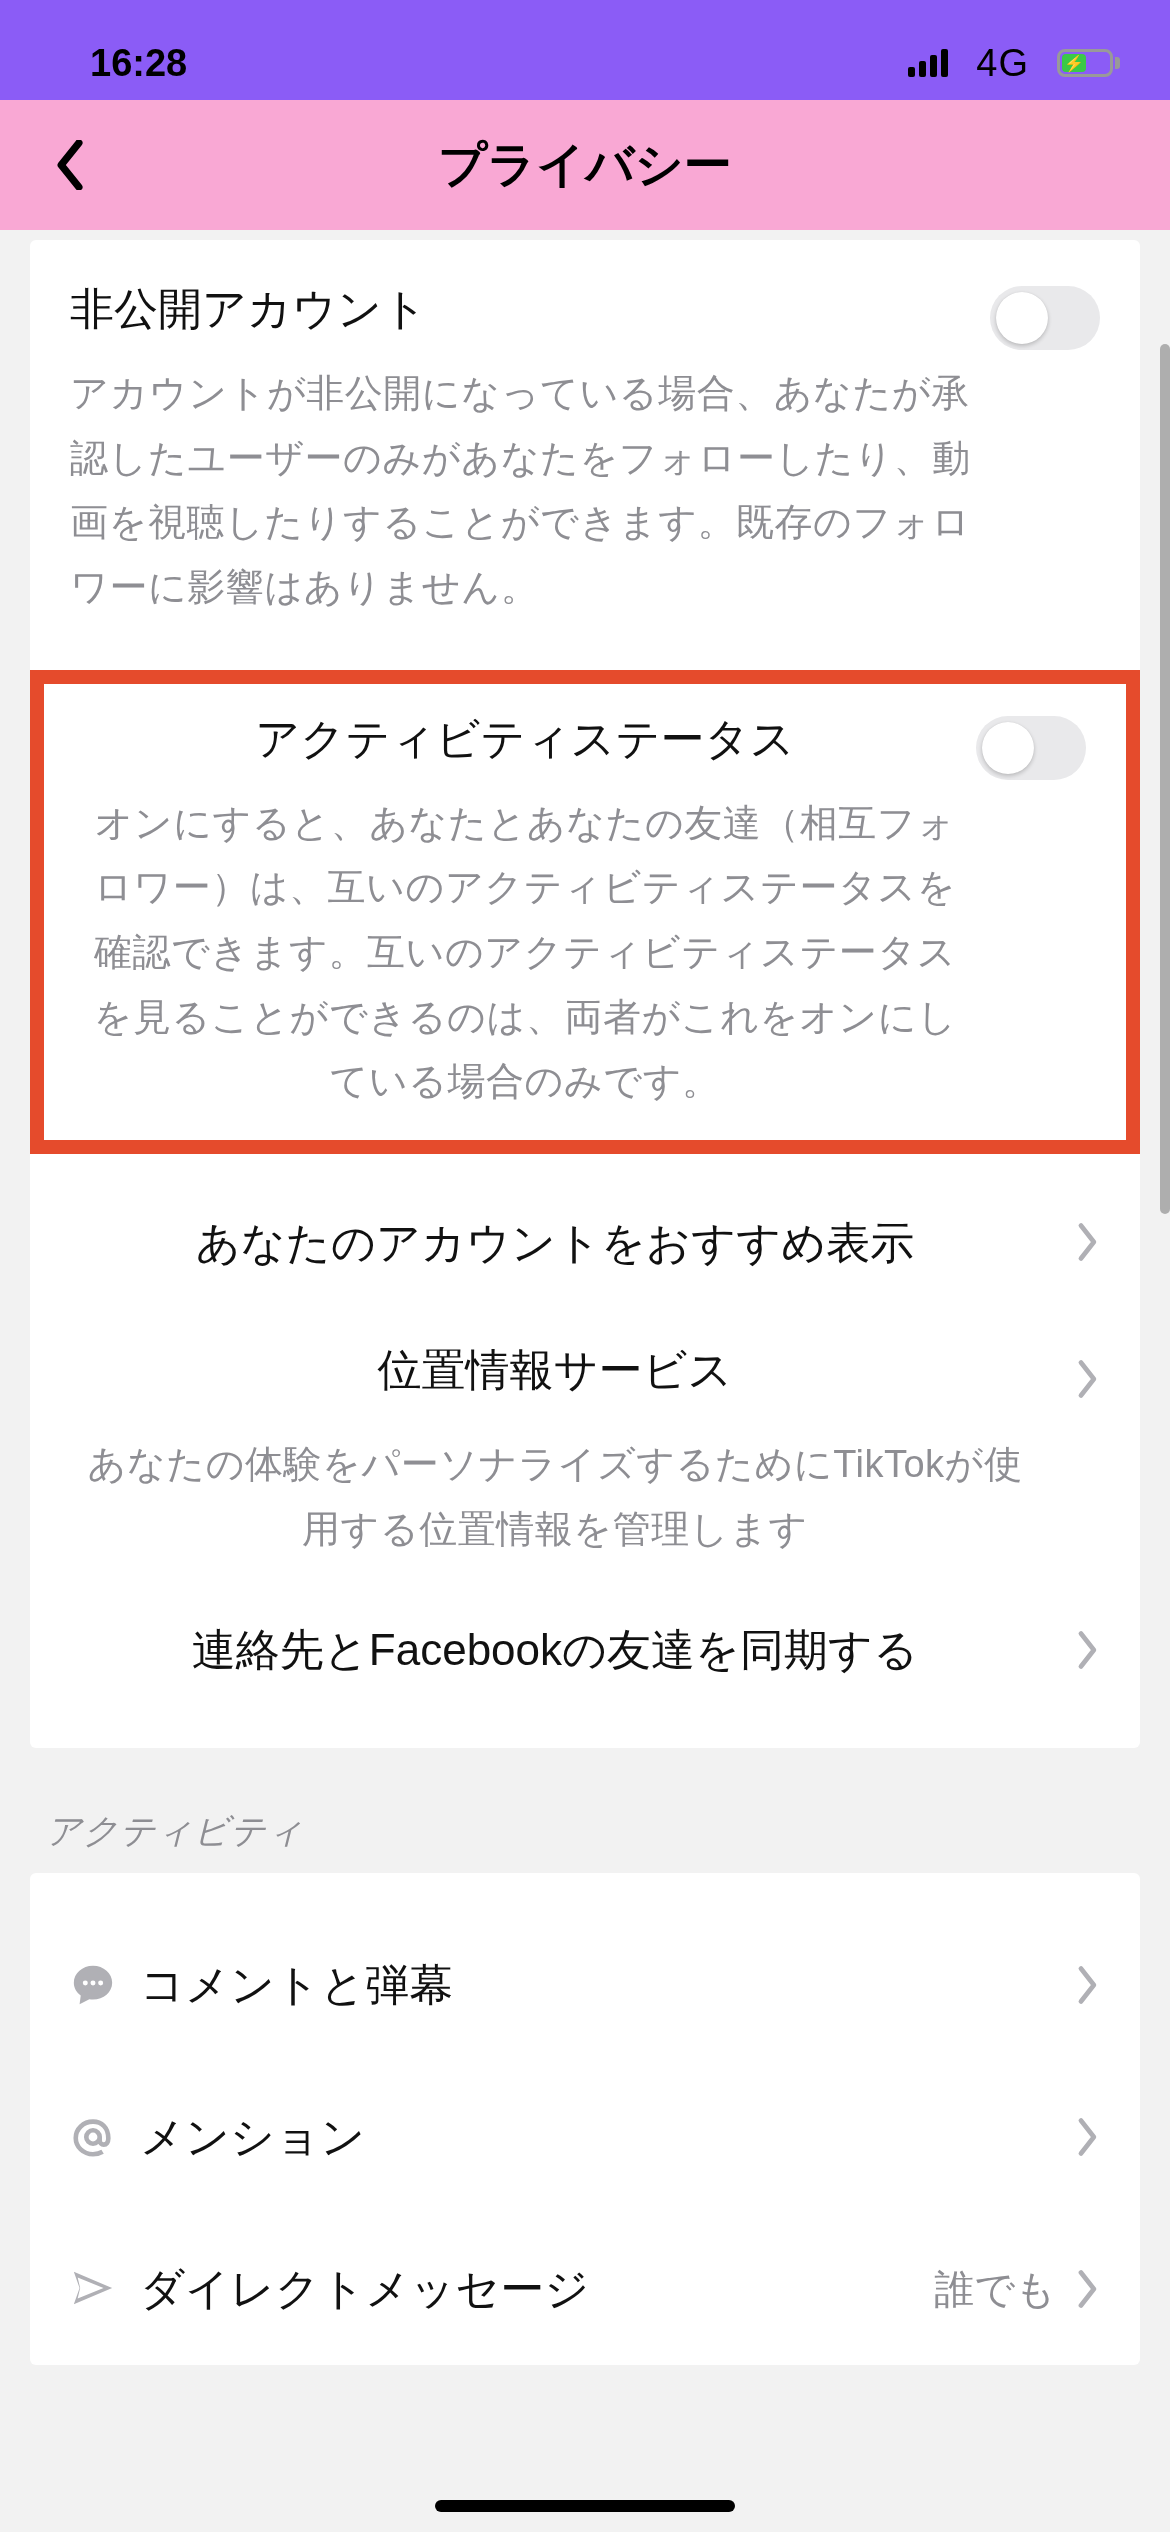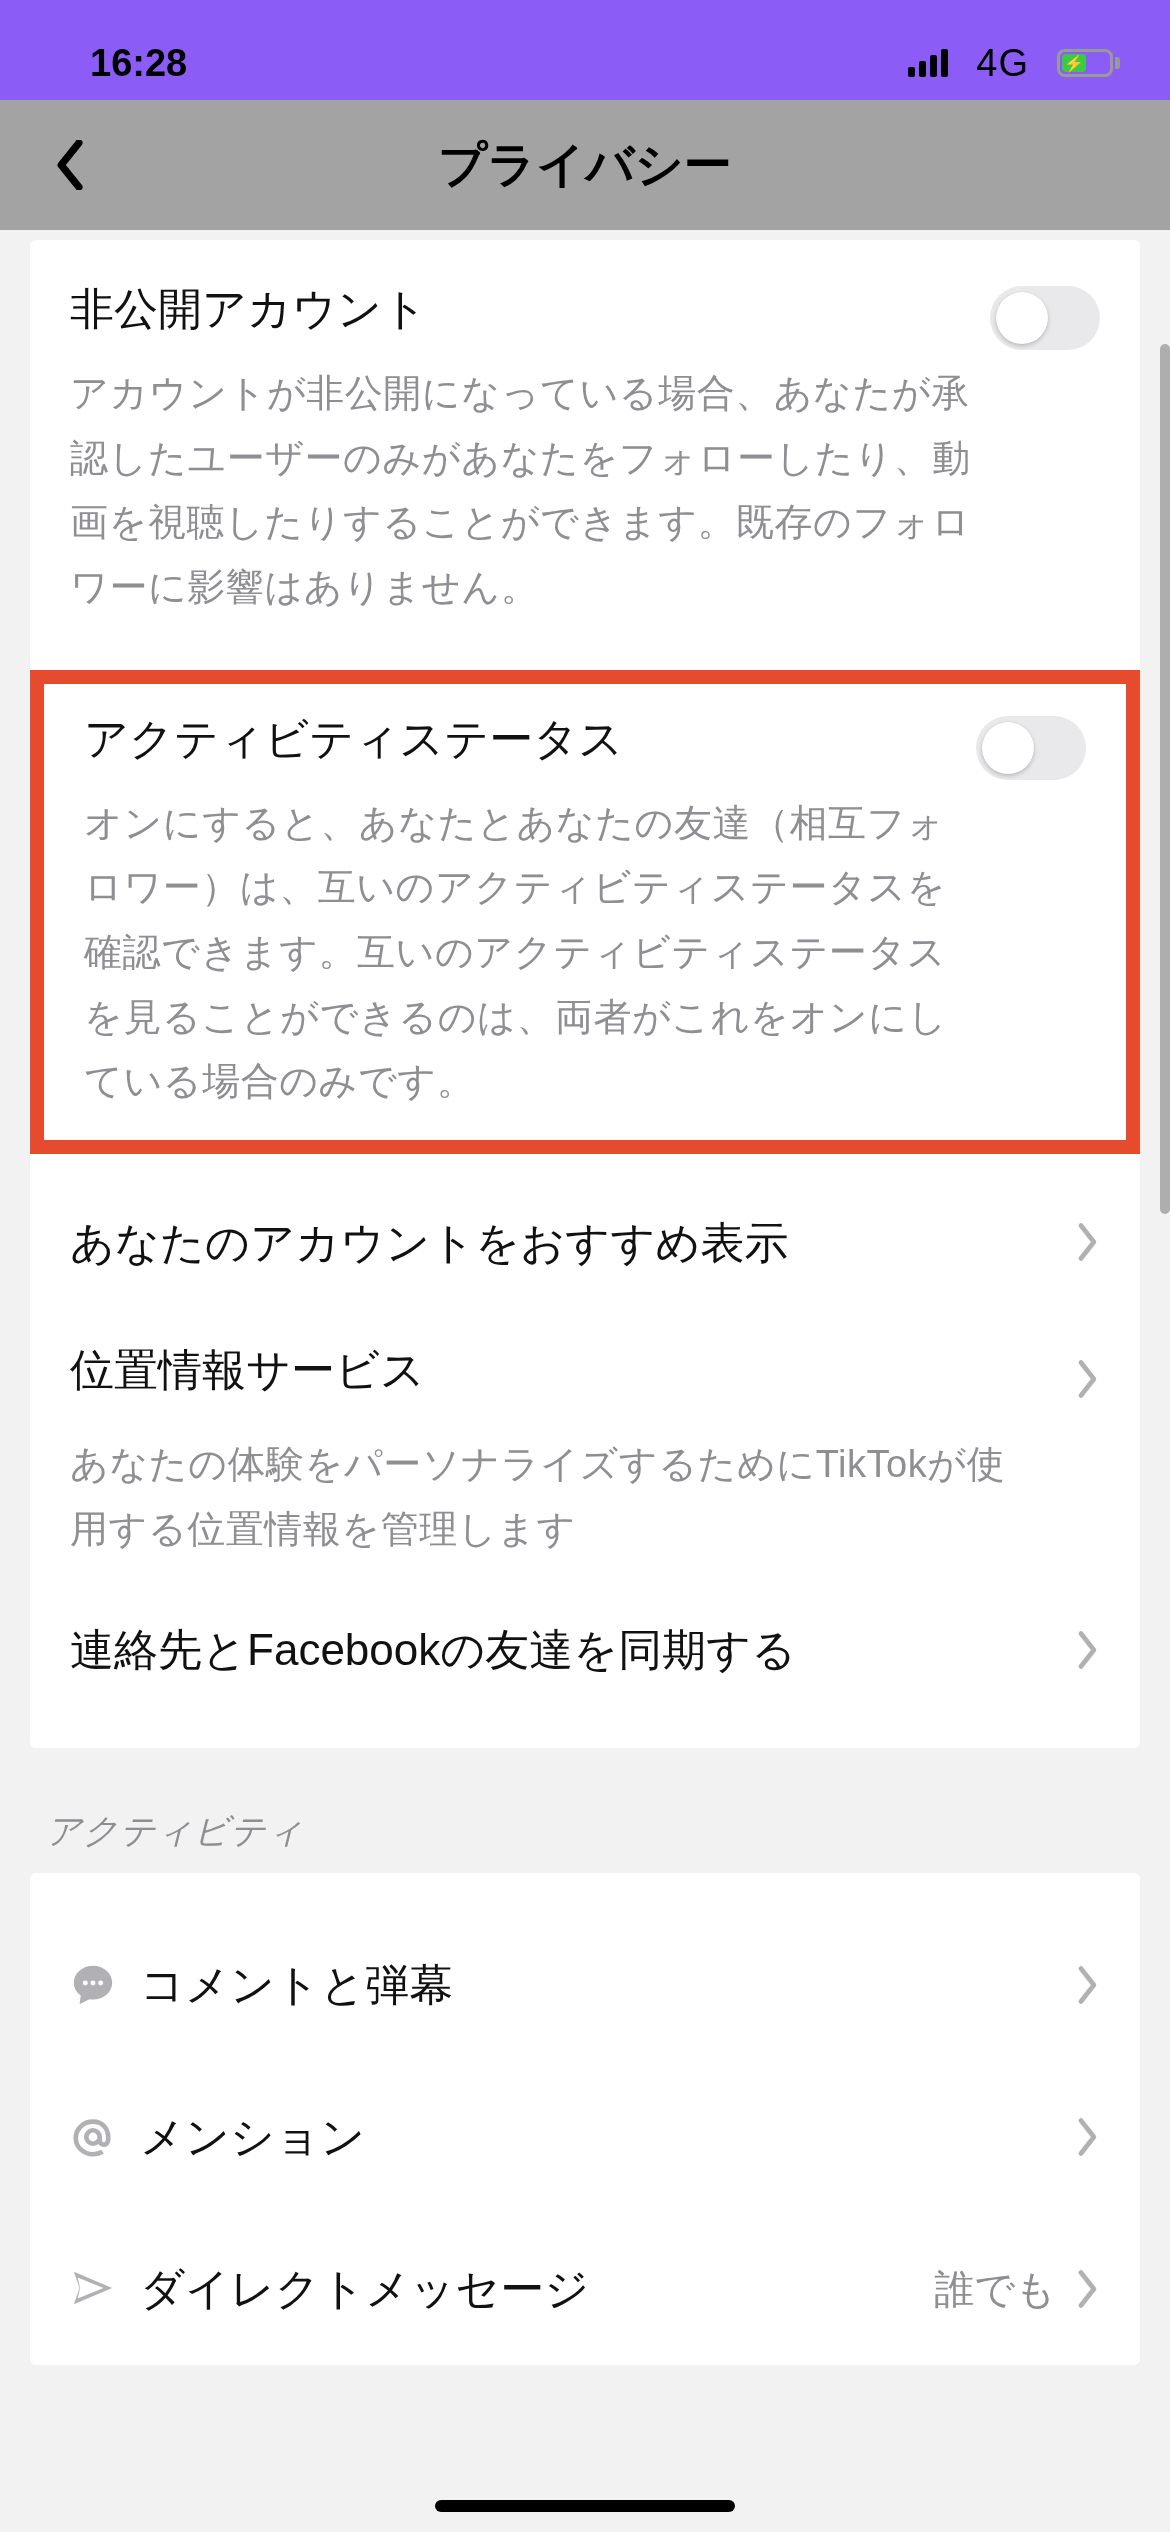--- a/index.html
+++ b/index.html
@@ -38,42 +38,42 @@
     .battery-fill { position:absolute; left:2px; top:2px; bottom:2px; width: 24px; background:#3ac948; border-radius:4px; display:flex; align-items:center; justify-content:center; color:#fff; font-size:16px; font-weight:700; }
     .battery-cap { width:5px; height:12px; background:#999; border-radius:0 3px 3px 0; margin-left:2px; }
 
     
     .nav-bar {
       height: 130px;
       display: flex;
       align-items: center;
       padding: 0 40px;
       position: relative;
-      background: #a3a3a3;
+      background: #f9a8d4;
     }
     .back-btn { width: 60px; height: 60px; display:flex; align-items:center; justify-content:center; }
     .back-btn svg { width: 32px; height: 50px; }
     .nav-title {
       position:absolute; left:0; right:0; text-align:center;
       font-size: 48px; font-weight: 700; color:#000; pointer-events:none;
     }
 
     
     .content { padding: 0 30px 0 30px; height: calc(2532px - 100px - 130px); position:relative; }
 
     .card {
       background:#fff;
       border-radius: 6px;
       padding: 40px 40px 60px 40px;
       margin-top: 10px;
       position: relative;
     }
 
     .row { position: relative; padding-right: 120px; }
-    .row + .row, .highlight-box + .row, .row + .highlight-box { margin-top: 50px; }
+    .row + .row, .highlight-box + .row, .row + .highlight-box { margin-top: 50px; text-align: center; }
     .row-title { font-size: 44px; font-weight: 500; color:#111; line-height: 1.3; }
     .row-desc { font-size: 38px; color:#8e8e93; line-height: 1.7; margin-top: 24px; letter-spacing: 0.5px; }
 
     
     .toggle {
       position:absolute; right:0; top:6px;
       width: 110px; height: 64px; border-radius: 40px;
       background:#e9e9eb;
     }
     .toggle-knob {

